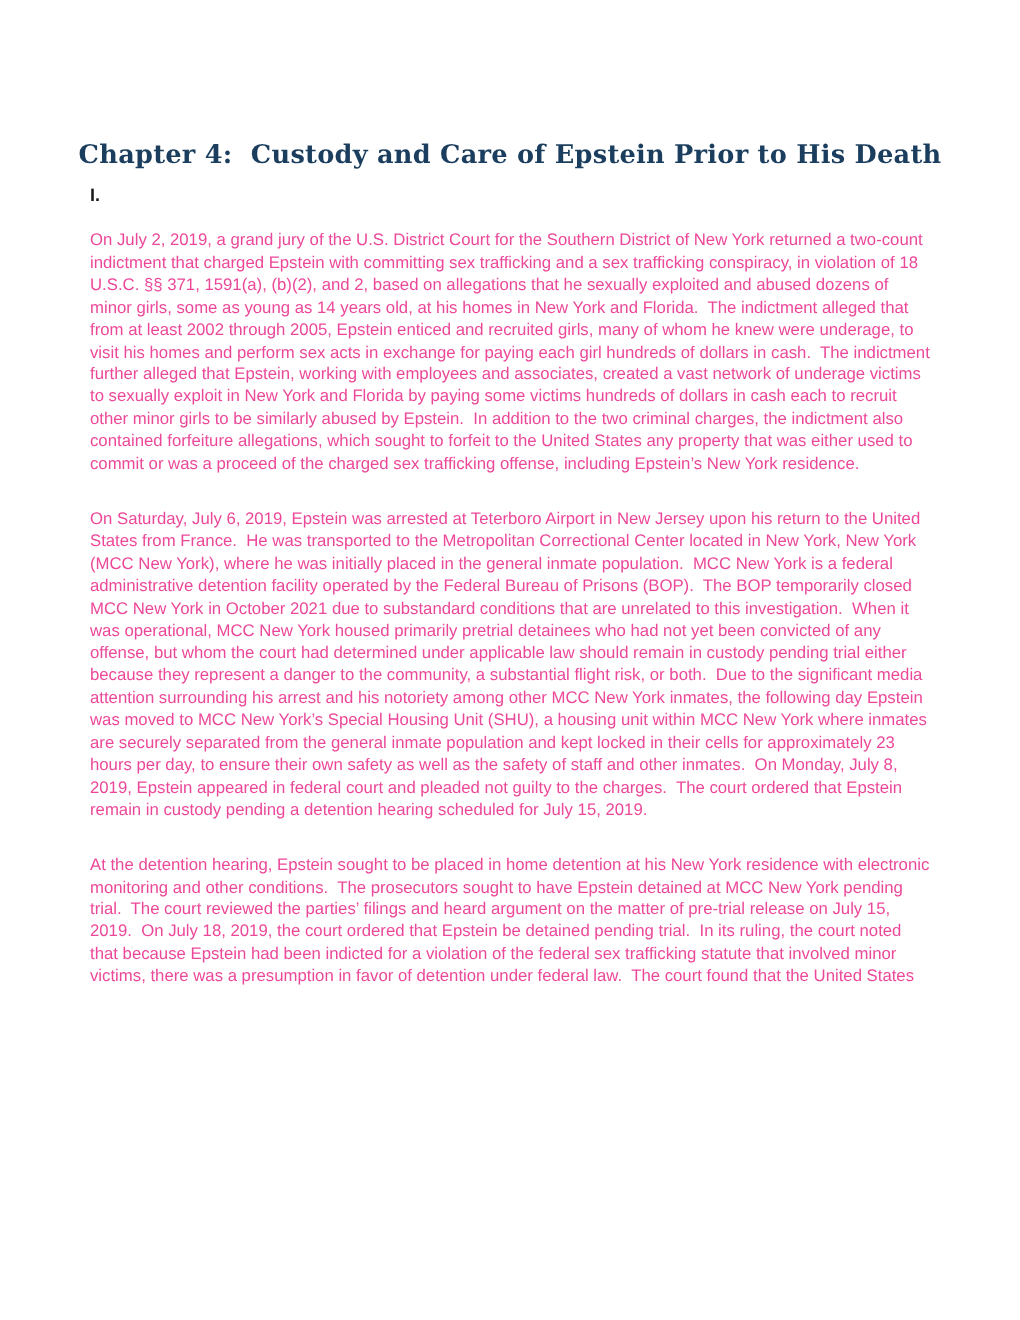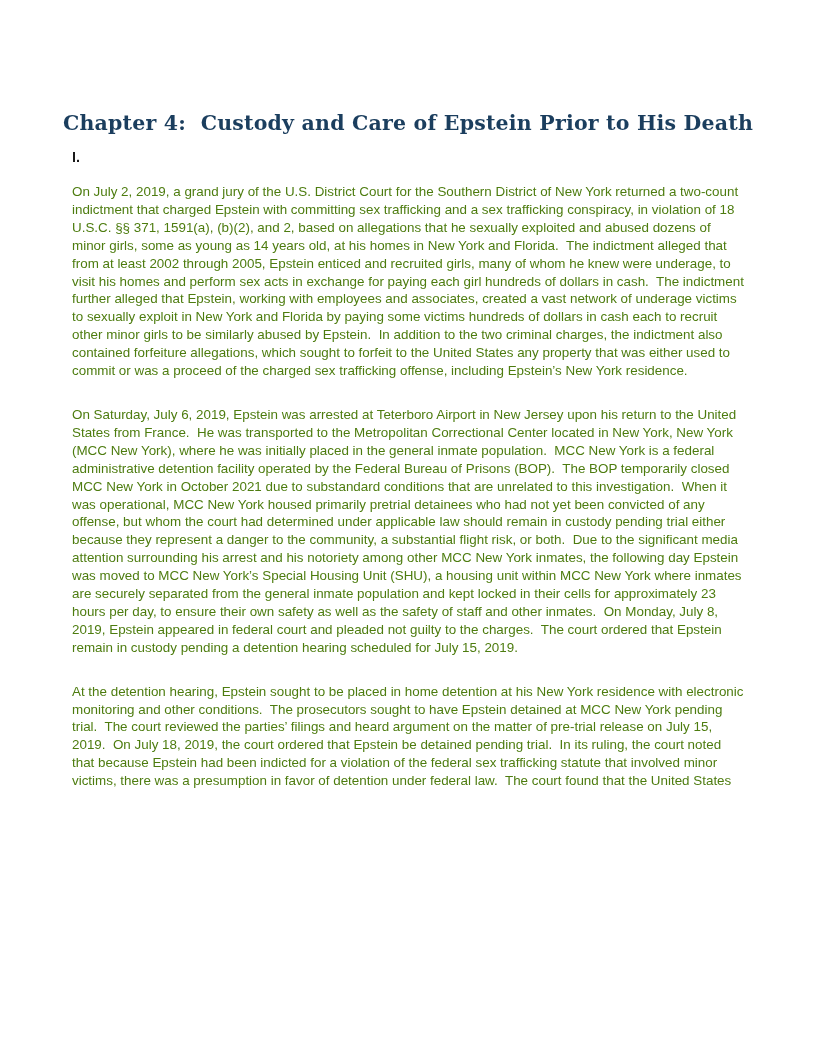--- a/index.html
+++ b/index.html
@@ -43,21 +43,21 @@
     width: 48px;
     flex: 0 0 48px;
   }
   .body-text {
     position: absolute;
     top: 183px;
     left: 72px;
     width: 674px;
     font-size: 13.4px;
     line-height: 17.9px;
-    color: #4d7c0f;
+    color: #ec4899;
   }
   .body-text p {
     margin: 0 0 26px 0;
     white-space: pre-wrap;
   }
   .page-number {
     position: absolute;
     top: 990px;
     left: 0;
     right: 0;

